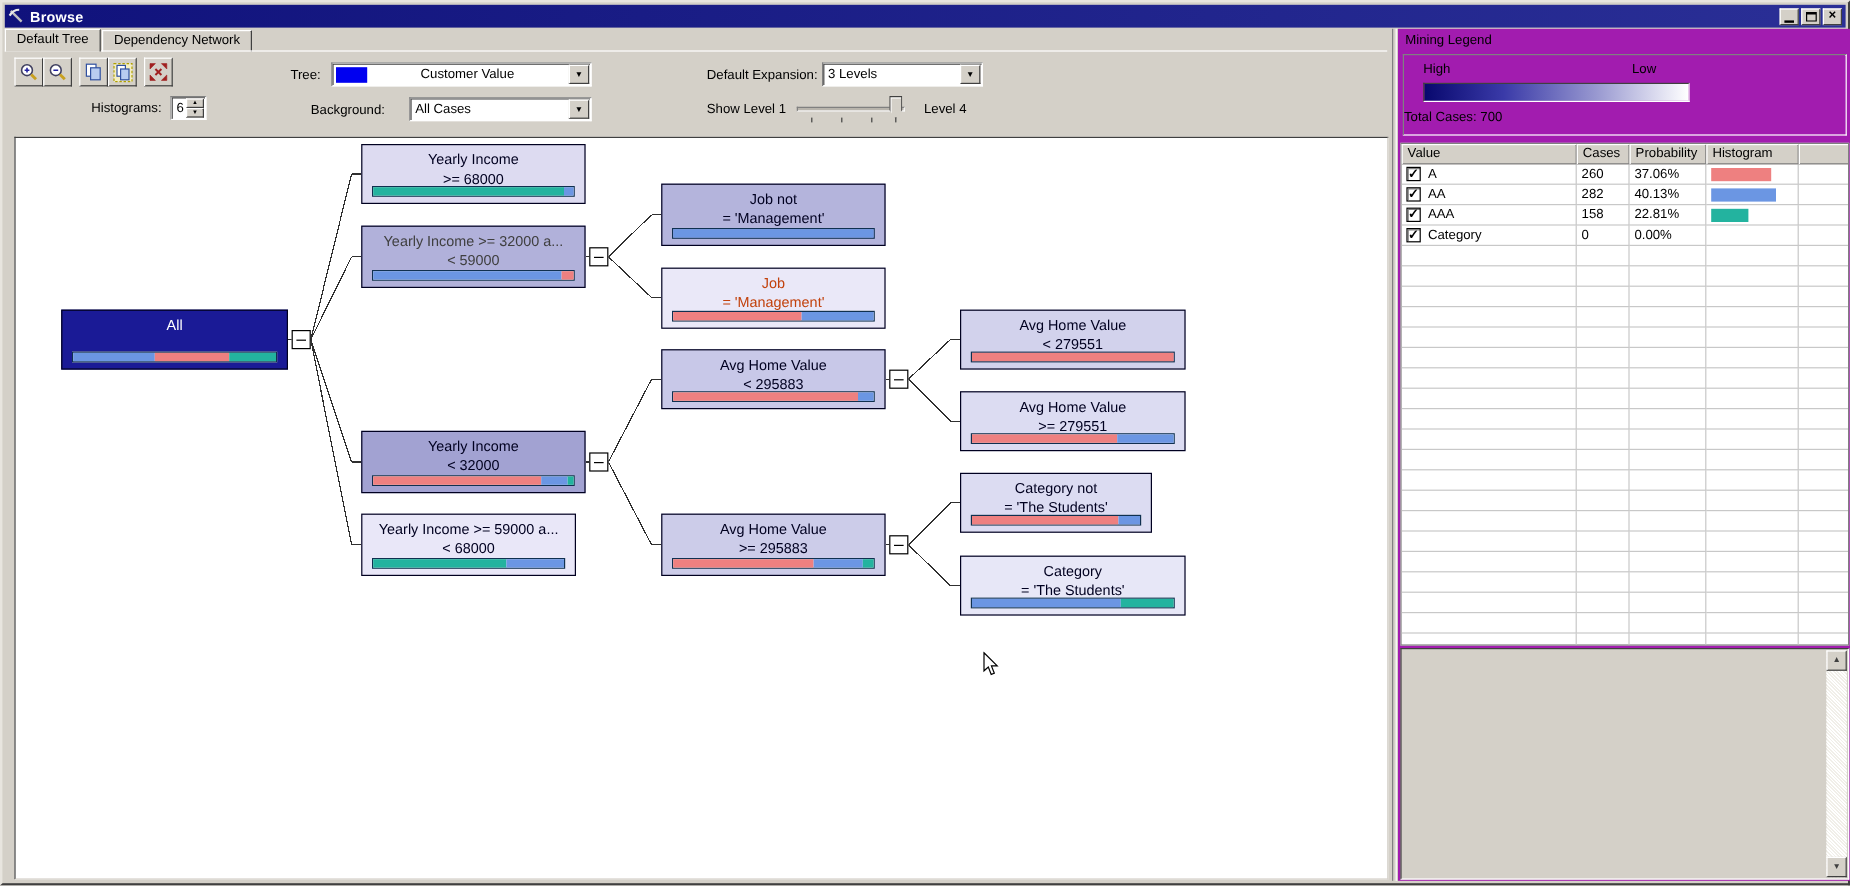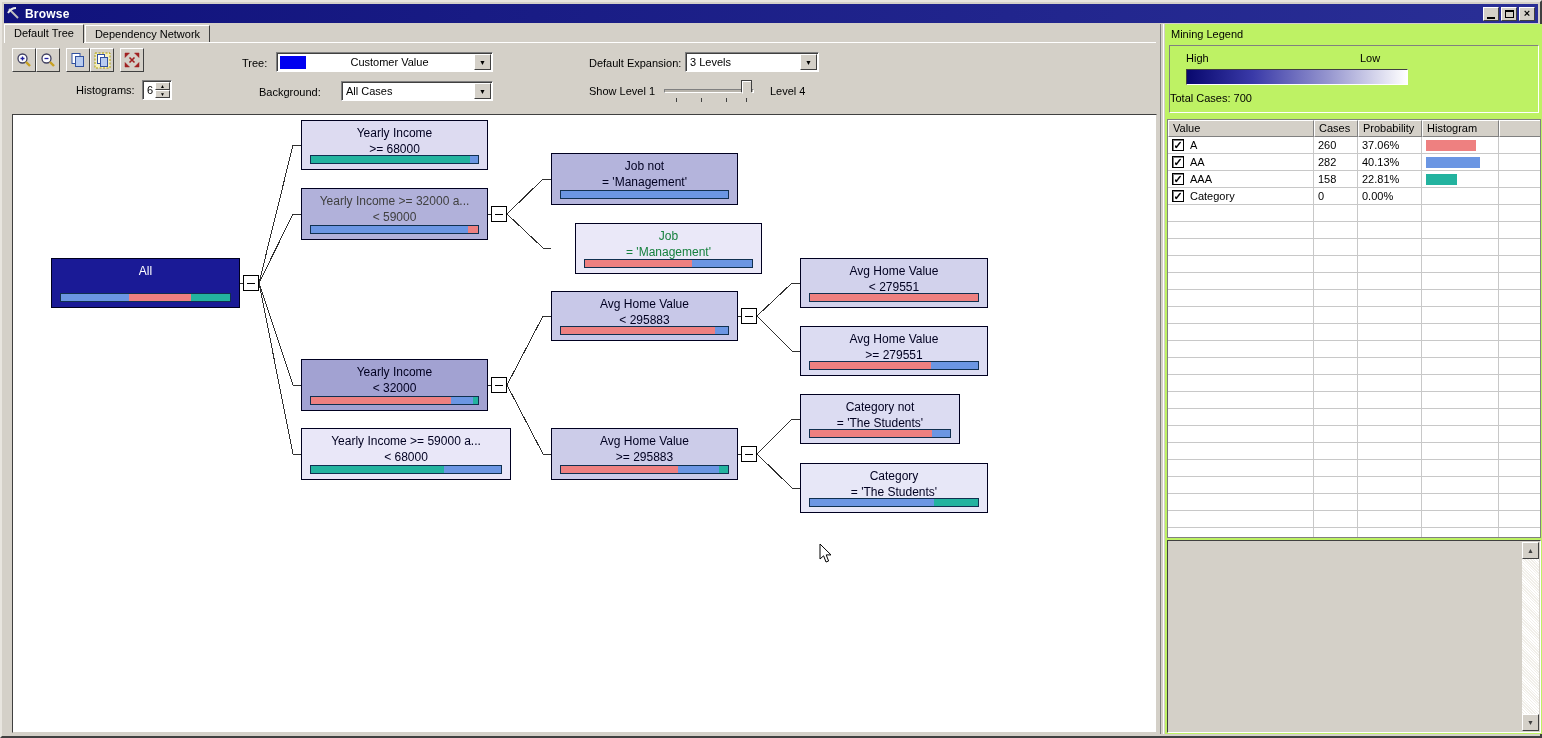--- a/index.html
+++ b/index.html
@@ -71,21 +71,21 @@
   .tseg { height:100%; }
   .texp { position:absolute; width:16px; height:16px; background:#fff; border:1px solid #000;
           z-index:2; }
   .texp::after { content:""; position:absolute; left:3px; right:3px; top:7px; height:1px; background:#000; }
 
   
   .vsplit { position:absolute; top:22px; bottom:2px; left:1158px; width:4px;
             border-left:1px solid #808080; border-right:1px solid #fff; }
 
   
-  .legend { position:absolute; left:1163px; top:22px; width:377px; bottom:2px; background:#bef264; }
+  .legend { position:absolute; left:1163px; top:22px; width:377px; bottom:2px; background:#a21caf; }
   .legend-title { position:absolute; left:6px; top:4px; font-size:11px; }
   .grad-box { position:absolute; left:4px; top:21px; width:370px; height:68px;
               border:1px solid; border-color:#808080 #fff #fff #808080; }
   .grad-high { position:absolute; left:16px; top:6px; }
   .grad-low  { position:absolute; left:190px; top:6px; }
   .grad-bar { position:absolute; left:16px; top:23px; width:222px; height:16px;
               border:1px solid; border-color:#404040 #fff #fff #404040;
               background:linear-gradient(to right,#08086e,#3a3aa8 30%,#9898d0 65%,#fff); }
   .grad-total { position:absolute; left:0; right:0; top:46px; }
 
@@ -279,36 +279,36 @@
         </div>
         <div class="tnode" style="left: 288px; top: 244px; width: 187px; height: 52px; background: rgb(162, 162, 210); color: rgb(0, 0, 32);">
           <div class="tline">Yearly Income</div>
           <div class="tline">&lt; 32000</div>
           <div class="tbar">
             <div class="tseg" style="width: 84%; background: rgb(238, 128, 128);"></div>
             <div class="tseg" style="width: 13%; background: rgb(107, 150, 227);"></div>
             <div class="tseg" style="width: 3%; background: rgb(35, 179, 159);"></div>
           </div>
         </div>
-        <div class="tnode" style="left: 288px; top: 313px; width: 210px; height: 52px; background: rgb(233, 231, 248); color: rgb(0, 0, 32);">
+        <div class="tnode" style="left: 288px; top: 313px; width: 179px; height: 52px; background: rgb(233, 231, 248); color: rgb(0, 0, 32);">
           <div class="tline">Yearly Income &gt;= 59000 a...</div>
           <div class="tline">&lt; 68000</div>
           <div class="tbar">
             <div class="tseg" style="width: 70%; background: rgb(35, 179, 159);"></div>
             <div class="tseg" style="width: 30%; background: rgb(107, 150, 227);"></div>
           </div>
         </div>
         <div class="tnode" style="left: 538px; top: 38px; width: 187px; height: 52px; background: rgb(180, 180, 220); color: rgb(0, 0, 32);">
           <div class="tline">Job not</div>
           <div class="tline">= 'Management'</div>
           <div class="tbar">
             <div class="tseg" style="width: 100%; background: rgb(107, 150, 227);"></div>
           </div>
         </div>
-        <div class="tnode" style="left: 538px; top: 108px; width: 187px; height: 51px; background: rgb(234, 232, 248); color: #15803d; margin-left: 24px;">
+        <div class="tnode" style="left: 538px; top: 108px; width: 187px; height: 51px; background: rgb(234, 232, 248); color: #c2410c;">
           <div class="tline">Job</div>
           <div class="tline">= 'Management'</div>
           <div class="tbar">
             <div class="tseg" style="width: 64%; background: rgb(238, 128, 128);"></div>
             <div class="tseg" style="width: 36%; background: rgb(107, 150, 227);"></div>
           </div>
         </div>
         <div class="tnode" style="left: 538px; top: 176px; width: 187px; height: 50px; background: rgb(200, 200, 232); color: rgb(0, 0, 32);">
           <div class="tline">Avg Home Value</div>
           <div class="tline">&lt; 295883</div>

